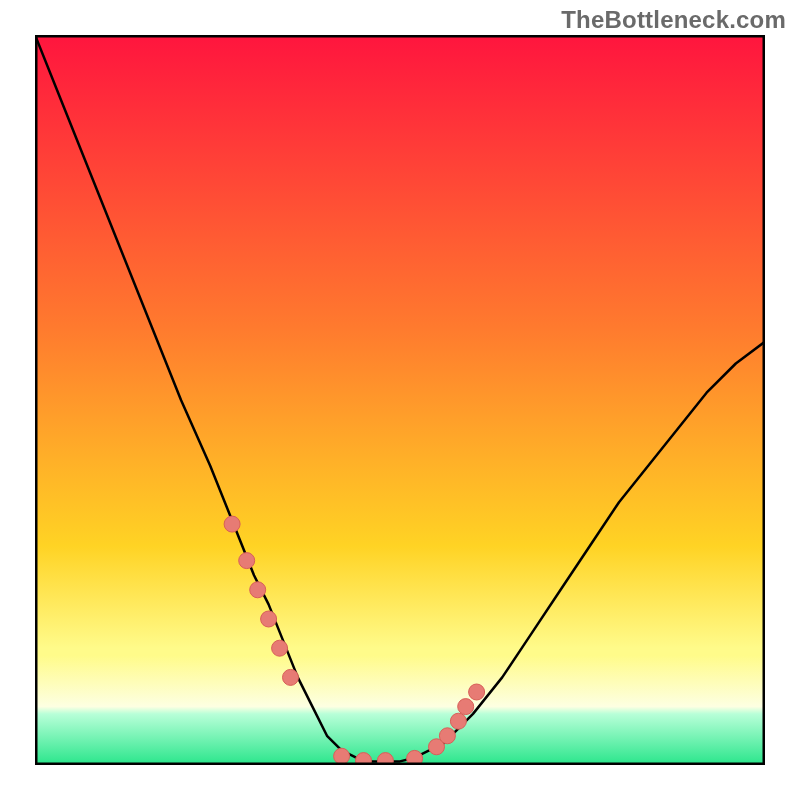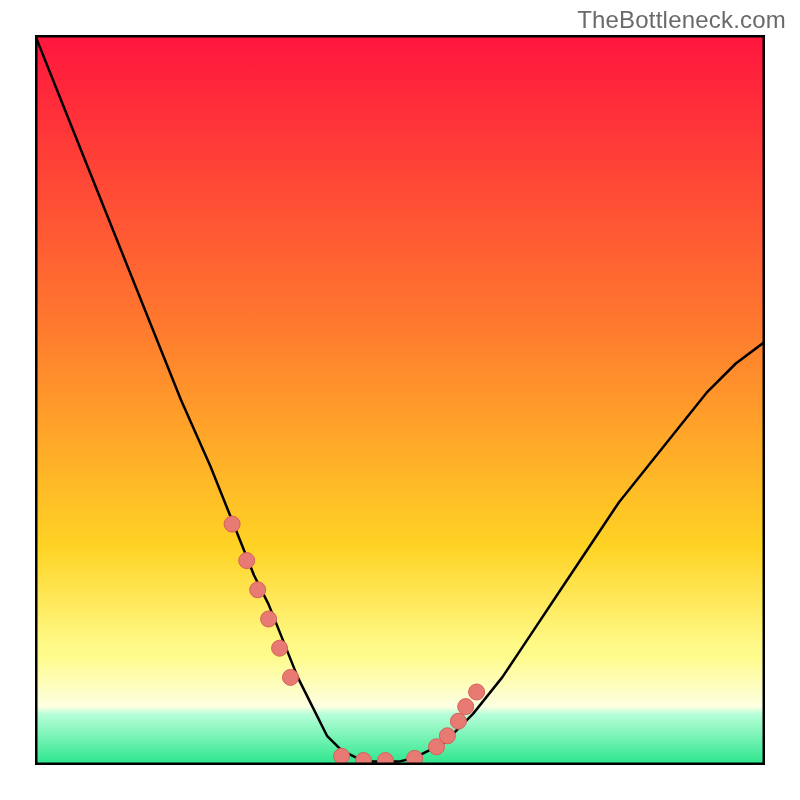--- a/index.html
+++ b/index.html
@@ -17,21 +17,21 @@
     top: 0;
     width: 800px;
     height: 800px;
     box-sizing: border-box;
   }
   .watermark {
     position: absolute;
     top: 6px;
     right: 14px;
     font-size: 24px;
-    font-weight: 400;
+    font-weight: 700;
     color: #6a6a6a;
     letter-spacing: 0.2px;
     z-index: 50;
     user-select: none;
   }
   .plot-wrap {
     position: absolute;
     left: 35px;
     top: 35px;
     width: 730px;

